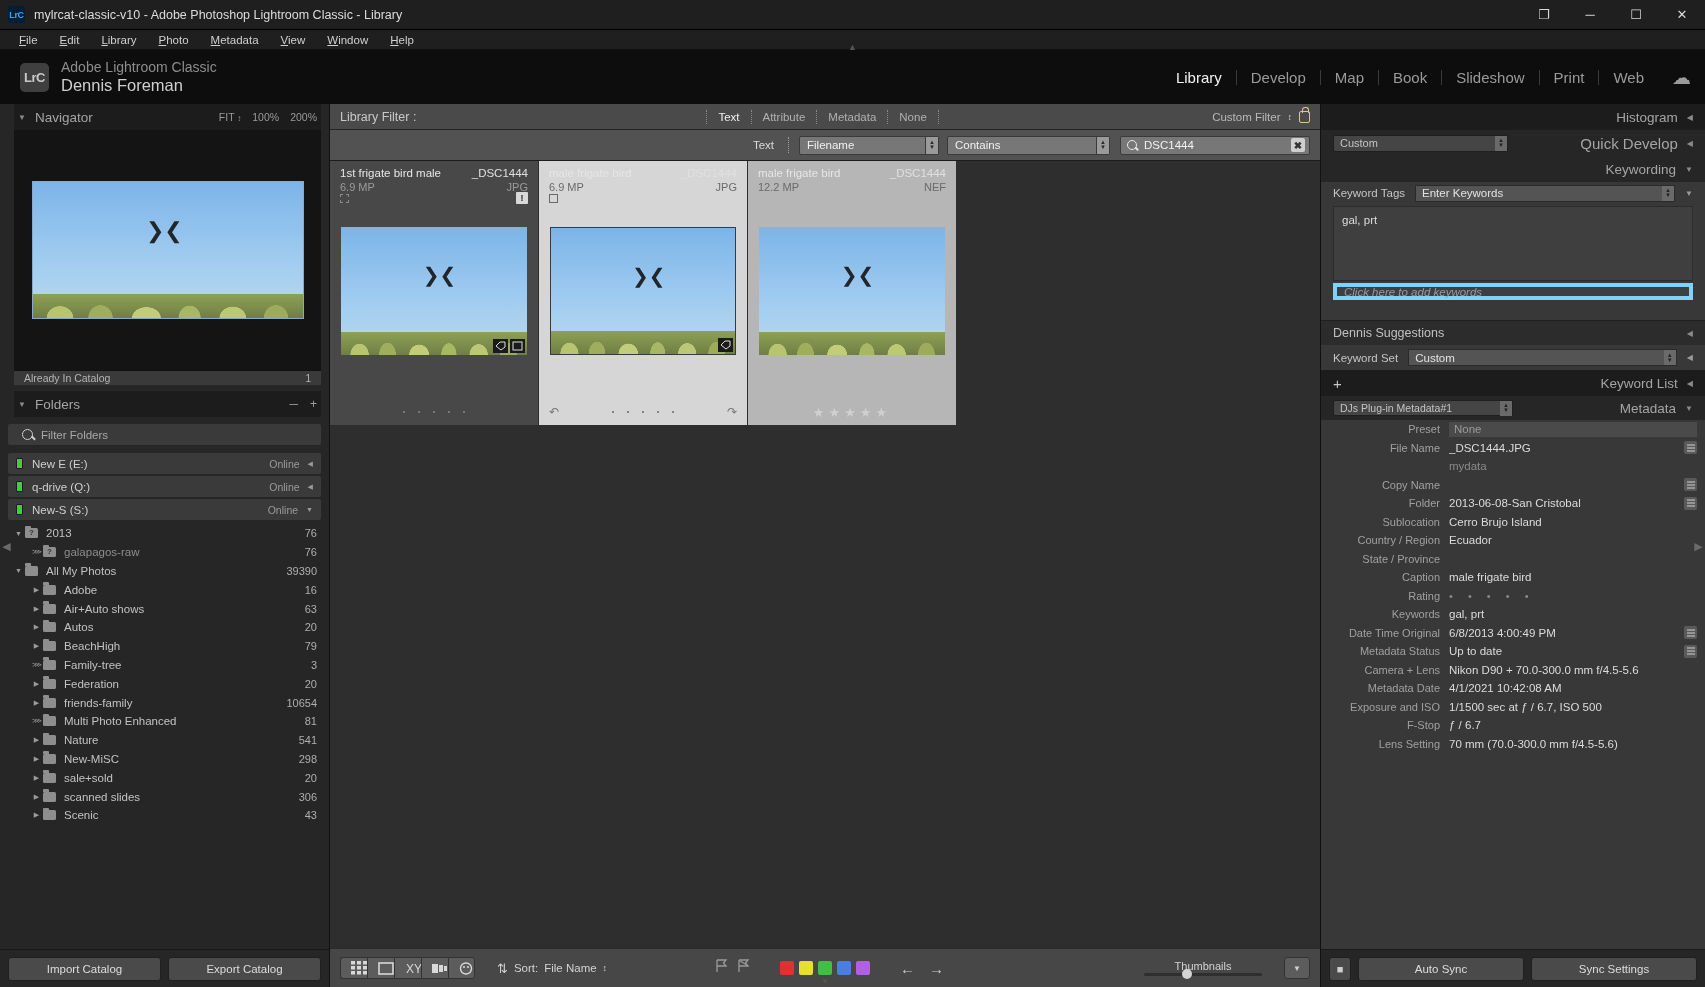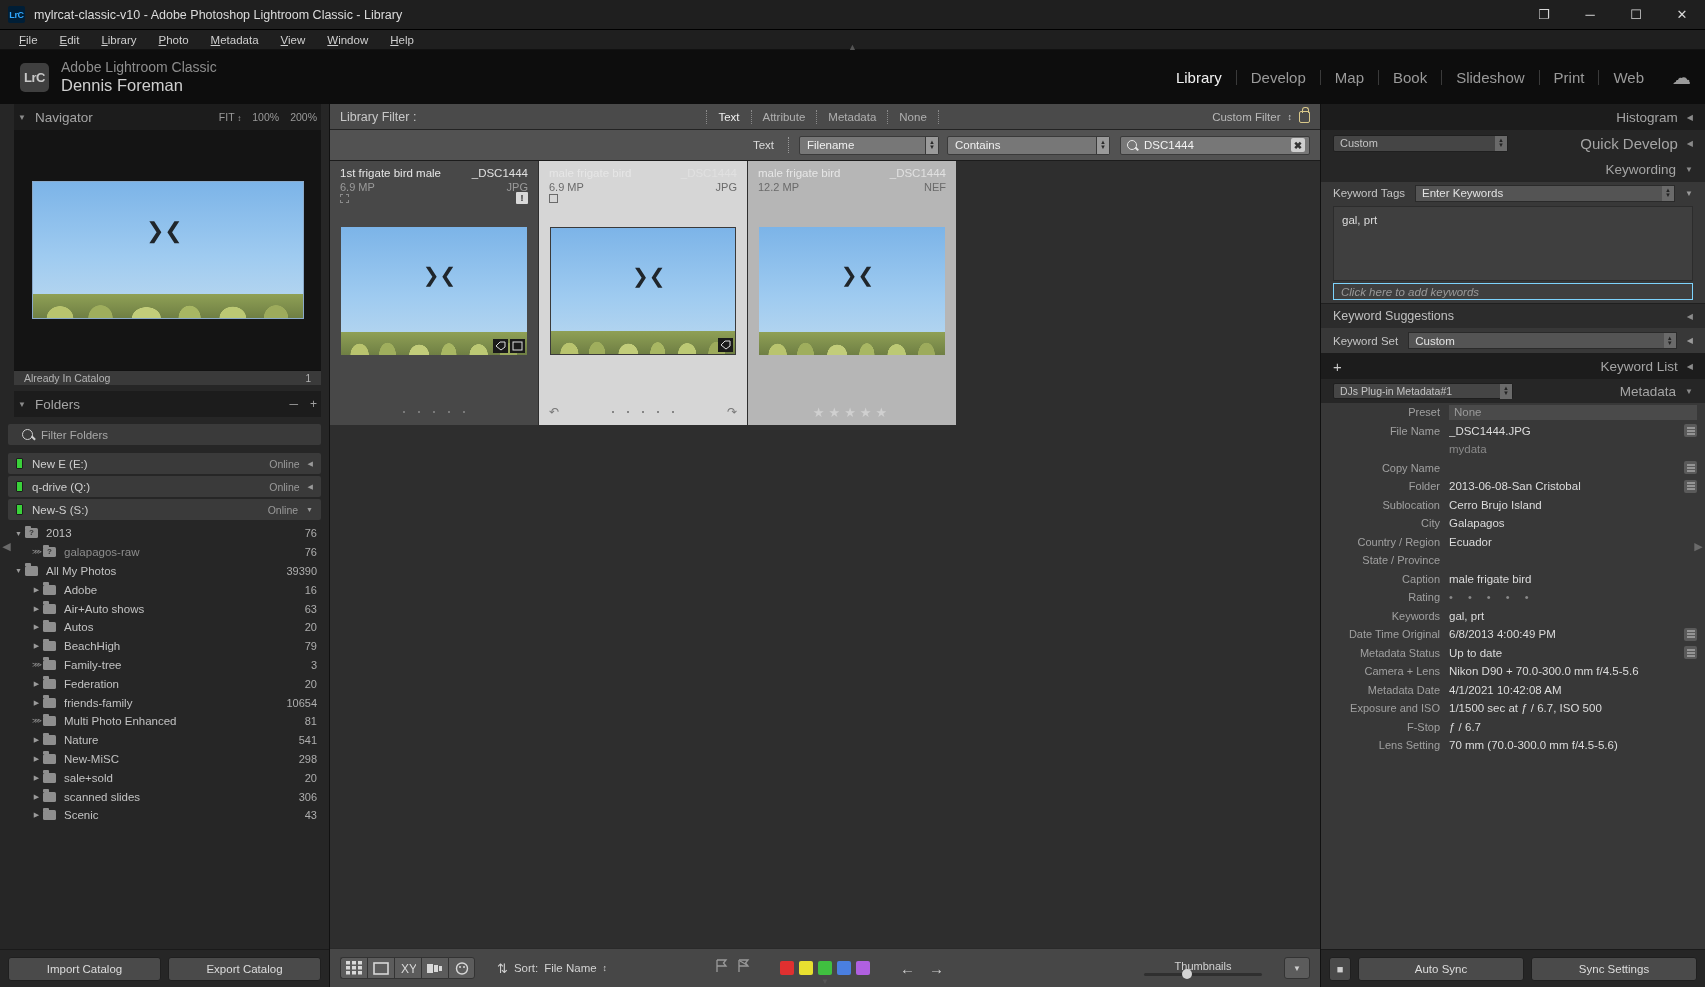--- a/index.html
+++ b/index.html
@@ -188,21 +188,21 @@
   .dot { width:2px; height:2px; background:#8a8a8a; border-radius:50%; }
   .cell.selected .dot, .cell.active-sel .dot { background:#6a6a6a; }
   .stars { margin:0 auto; font-size:13px; color:#d0d0d0; letter-spacing:4px; }
   .rot-ic { font-size:12px; color:#777; }
 
   
   .toolbar { position:absolute; bottom:0; left:0; right:0; height:39px;
      background:#474747; border-top:1px solid #2a2a2a; display:flex;
      align-items:center; padding:0 10px; gap:8px; }
   .tb-btn { width:27px; height:22px; background:#5c5c5c; border:1px solid #333;
-     border-radius:3px; display:flex; align-items:center; justify-content:center; }
+     border-radius:3px; display:flex; align-items:center; justify-content:flex-end; }
   .tb-group { display:flex; gap:0; }
   .tb-group .tb-btn { border-radius:0; border-right:none; }
   .tb-group .tb-btn:first-child { border-radius:3px 0 0 3px; }
   .tb-group .tb-btn:last-child { border-radius:0 3px 3px 0; border-right:1px solid #333; }
   .sort-lbl { font-size:11.5px; color:#d2d2d2; }
   .swatch { width:14px; height:14px; border-radius:2px; }
   .arrow-btn { font-size:15px; color:#cfcfcf; }
   .thumbslider { margin-left:auto; display:flex; flex-direction:column;
      align-items:center; }
   .ts-label { font-size:11px; color:#d2d2d2; margin-bottom:1px; }
@@ -228,22 +228,22 @@
      display:flex; flex-direction:column; align-items:center; justify-content:center;
      font-size:6px; line-height:5px; color:#222; }
   .kw-panel { background:#383838; margin:0; }
   .kw-row { height:22px; display:flex; align-items:center; padding:0 12px; gap:10px; }
   .kw-lbl { font-size:11.5px; color:#c4c4c4; }
   .kw-input { flex:1; height:17px; background:#545454; border:1px solid #2a2a2a;
      display:flex; align-items:center; padding-left:6px; font-size:11.5px;
      color:#e2e2e2; }
   .kw-box { margin:2px 12px; height:75px; background:#3f3f3f; border:1px solid #2c2c2c;
      padding:7px 8px; font-size:11.5px; color:#dcdcdc; }
-  .kw-add { margin:0 12px 3px; height:17px; background:#3f3f3f;
-     border:1px solid #7dd3fc; display:flex; align-items:center; padding-left:7px;
+  .kw-add { margin:0 12px 20px; height:17px; background:#3f3f3f;
+     border:4px solid #7dd3fc; display:flex; align-items:center; padding-left:7px;
      font-size:11.5px; color:#9a9a9a; font-style:italic; }
   .sect-bar { height:25px; background:#2c2c2c; display:flex; align-items:center;
      padding:0 12px; font-size:12.5px; color:#c0c0c0; border-top:1px solid #1f1f1f; }
   .sect-bar .arr { margin-left:auto; font-size:8px; color:#8a8a8a; }
   .ks-row { height:25px; background:#383838; display:flex; align-items:center;
      padding:0 12px; gap:10px; }
   .plus-bar { height:26px; background:#1c1c1c; display:flex; align-items:center;
      padding:0 12px; font-size:13.5px; color:#a5a5a5; }
   .plus-bar .plus { font-size:15px; color:#c8c8c8; }
   .plus-bar .ttl { margin-left:auto; }
@@ -784,21 +784,21 @@
             <span class="qd-stepper">
                 <span>▲</span>
                 <span>▼</span>
               </span>
           </div>
           <span style="font-size:8px;color:#9a9a9a">▼</span>
         </div>
         <div class="kw-box">gal, prt</div>
         <div class="kw-add">Click here to add keywords</div>
         <div class="sect-bar">
-          <span>Keyword Suggestions</span>
+          <span>Dennis Suggestions</span>
           <span class="arr">◀</span>
         </div>
         <div class="ks-row">
           <span class="kw-lbl">Keyword Set</span>
           <div class="kw-input">
             <span>Custom</span>
             <span class="qd-stepper">
                 <span>▲</span>
                 <span>▼</span>
               </span>
@@ -859,24 +859,20 @@
               <svg width="8" height="8">
                 <path d="M0 1h8M0 4h8M0 7h8" stroke="#cfcfcf" stroke-width="1"></path>
               </svg>
             </span>
           </div>
           <div class="md-row">
             <span class="md-lab">Sublocation</span>
             <span class="md-val">Cerro Brujo Island</span>
           </div>
           <div class="md-row">
-            <span class="md-lab">City</span>
-            <span class="md-val">Galapagos</span>
-          </div>
-          <div class="md-row">
             <span class="md-lab">Country / Region</span>
             <span class="md-val">Ecuador</span>
           </div>
           <div class="md-row">
             <span class="md-lab">State / Province</span>
             <span class="md-val empty"></span>
           </div>
           <div class="md-row">
             <span class="md-lab">Caption</span>
             <span class="md-val">male frigate bird</span>

